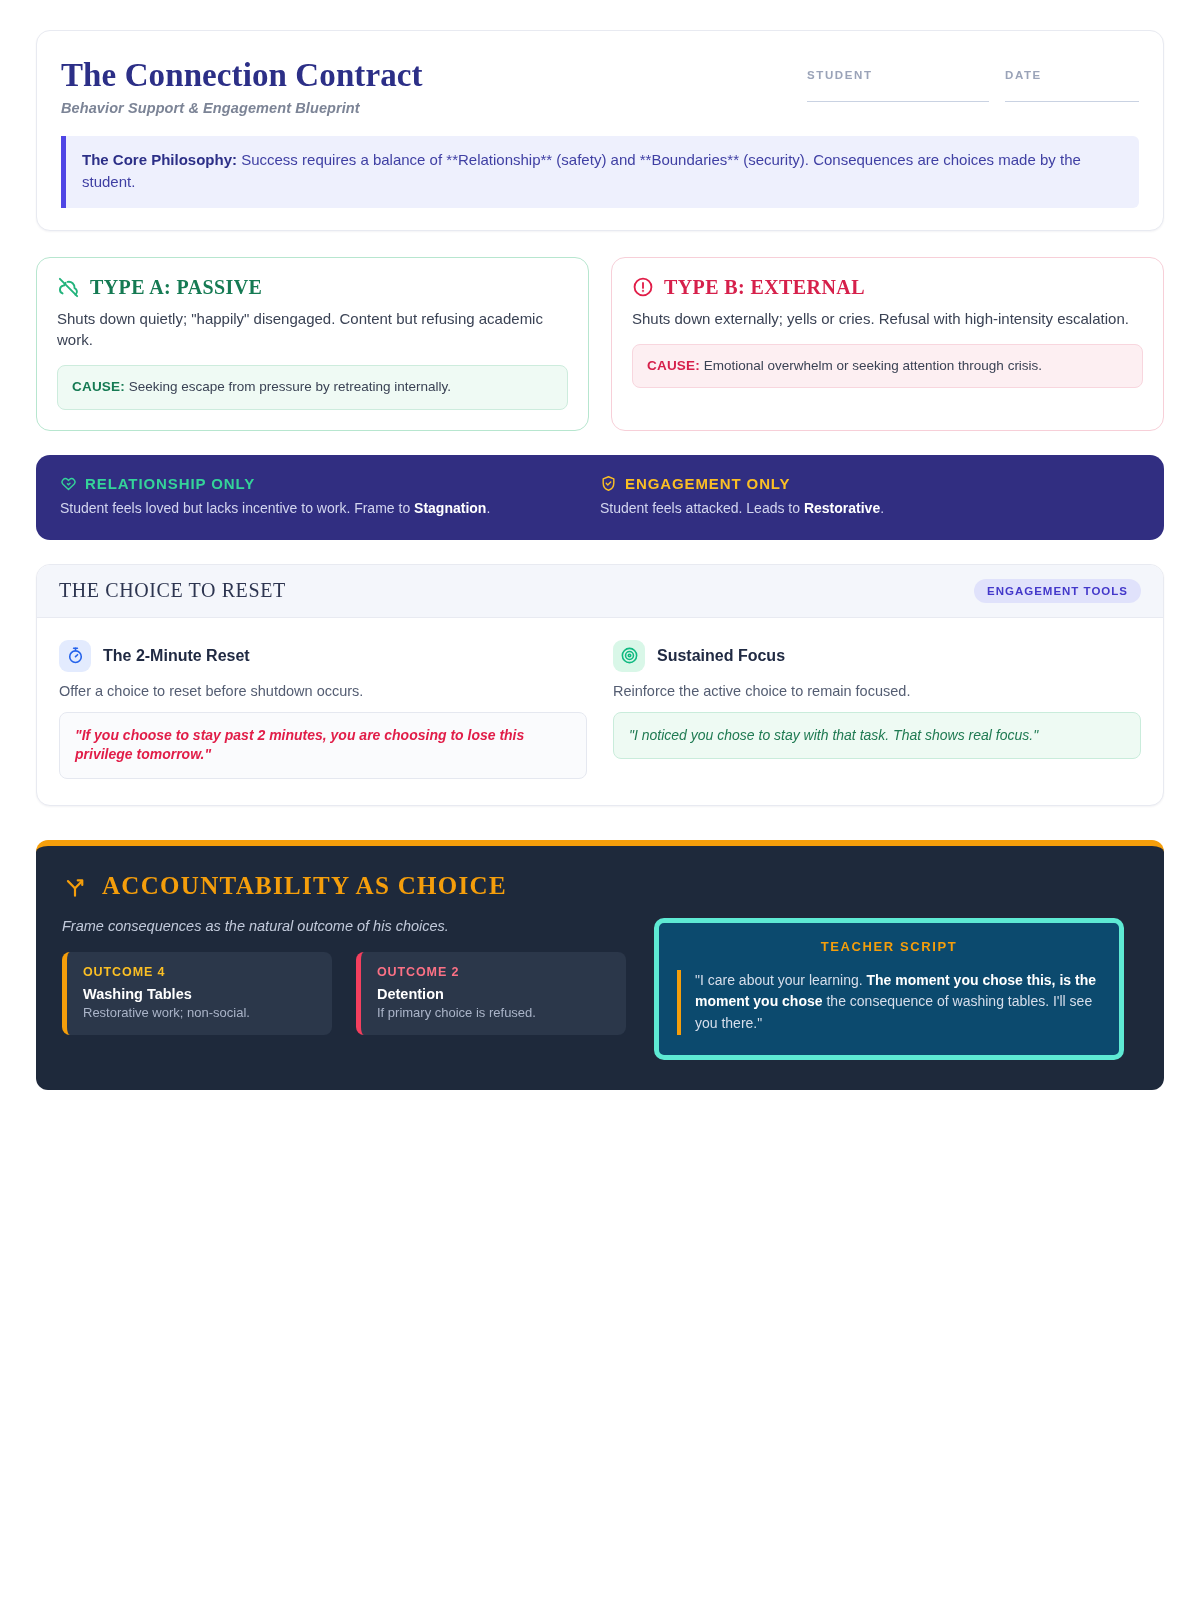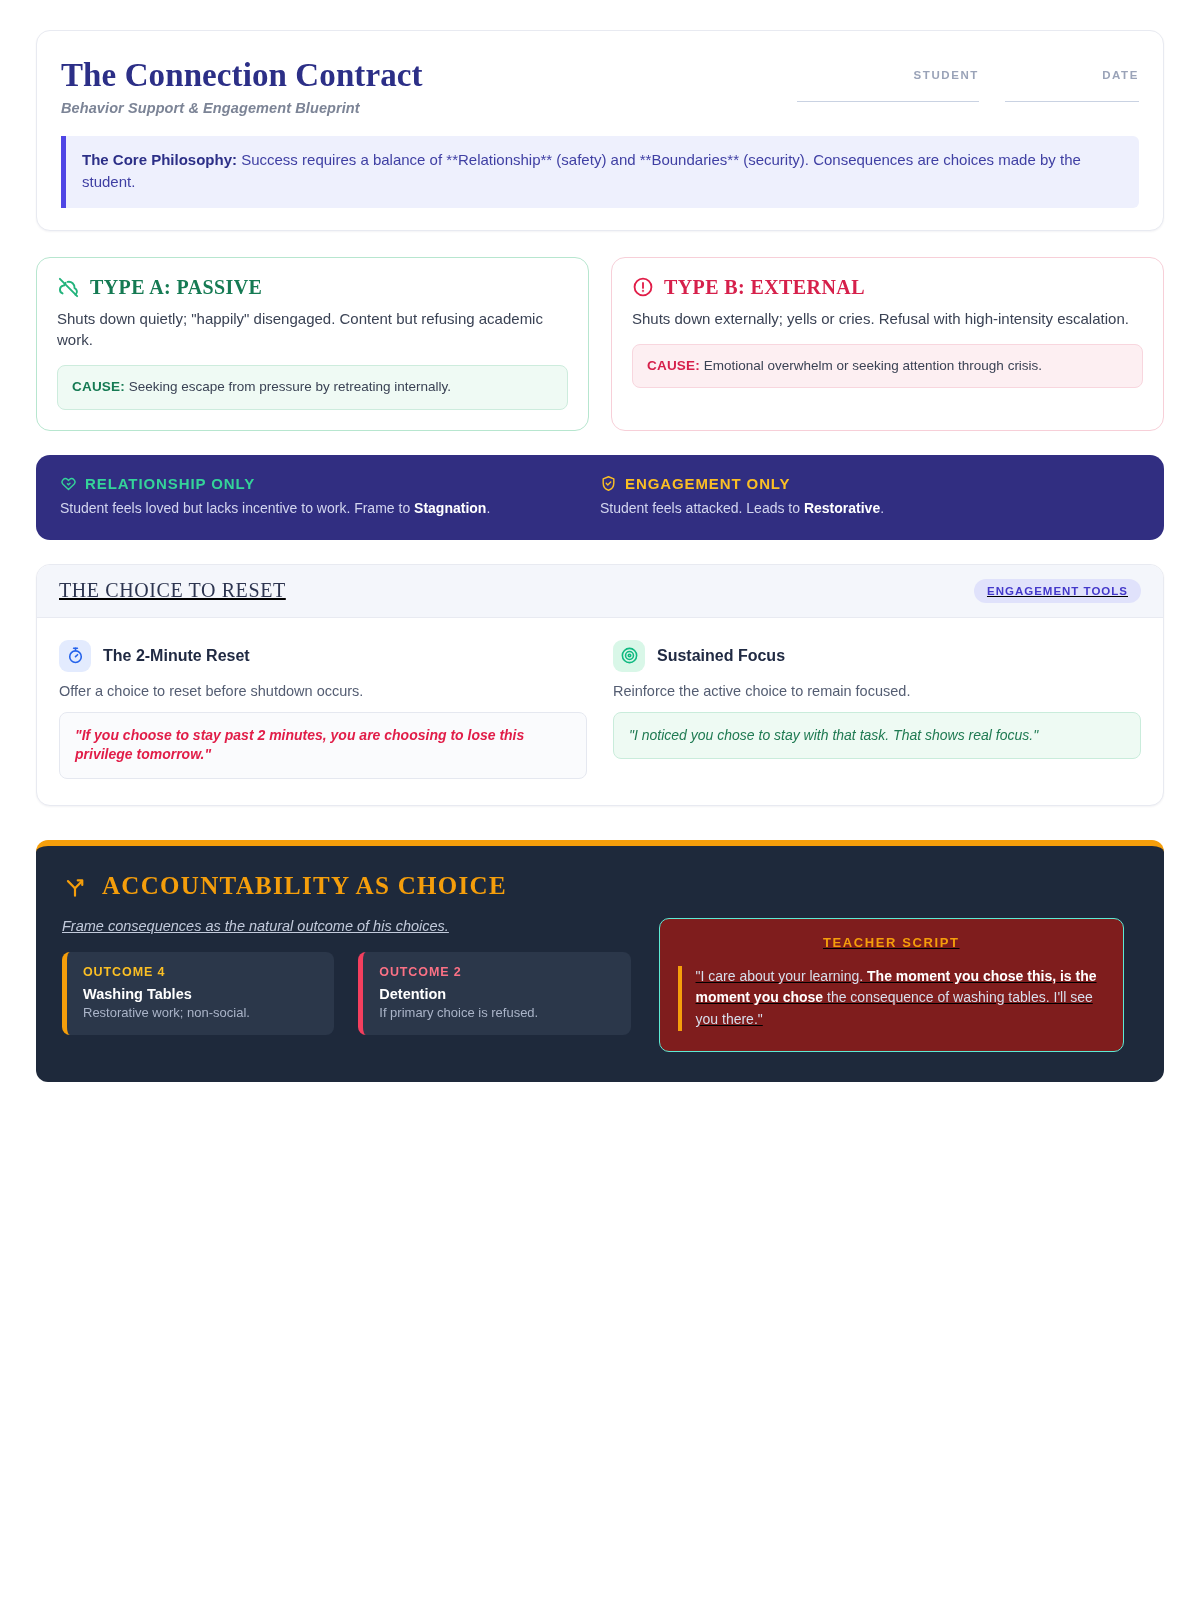--- a/index.html
+++ b/index.html
@@ -24,21 +24,21 @@
   .header-top { display: flex; align-items: flex-start; justify-content: space-between; }
   .title {
     font-family: "Liberation Serif", serif;
     font-size: 33px; font-weight: 700; color: #2c2f87;
     letter-spacing: .1px; line-height: 1.1;
   }
   .subtitle {
     font-size: 14.5px; font-style: italic; font-weight: 700;
     color: #7c8496; margin-top: 7px; letter-spacing: .1px;
   }
-  .fields { display: flex; gap: 26px; padding-top: 12px; text-align: right; }
+  .fields { display: flex; gap: 16px; padding-top: 12px; }
   .field { }
   .field-label {
     font-size: 11.5px; font-weight: 700; letter-spacing: 1.6px;
     color: #9aa3b8;
   }
   .field-line { border-bottom: 1.6px solid #c9d2e2; margin-top: 20px; }
   .field-student .field-line { width: 182px; }
   .field-date .field-line { width: 134px; }
 
   .philosophy {
@@ -94,21 +94,20 @@
     margin-top: 7px; font-size: 14px; color: #d3d6ef; line-height: 1.35;
   }
   .band-sub b { color: #ffffff; font-weight: 700; }
 
   
   .reset { margin-bottom: 34px; overflow: hidden; }
   .reset-head {
     background: #f4f6fb; border-bottom: 1px solid #e8eaf1;
     padding: 14px 22px; display: flex; align-items: flex-start;
     justify-content: space-between;
-    text-decoration: underline;
   }
   .reset-title {
     font-family: "Liberation Serif", serif;
     font-size: 20px; color: #2d3550; letter-spacing: .6px;
   }
   .pill {
     background: #e0e2fb; color: #4338ca;
     font-size: 11.5px; font-weight: 700; letter-spacing: 1px;
     padding: 6px 13px; border-radius: 20px;
   }
@@ -143,38 +142,38 @@
   }
   .acct-head {
     display: flex; align-items: center; gap: 14px;
     font-family: "Liberation Serif", serif;
     font-size: 25px; font-weight: 700; color: #f59e0b;
     letter-spacing: 1.3px;
   }
   .acct-body { display: flex; gap: 28px; margin-top: 18px; }
   .acct-left { flex: 1.33; }
   .acct-note {
-    font-size: 14.5px; font-style: italic; color: #c2cadb; text-decoration: underline;
+    font-size: 14.5px; font-style: italic; color: #c2cadb;
   }
   .outcomes { display: flex; gap: 24px; margin-top: 18px; }
   .outcome {
     flex: 1; background: #2b374a; border-radius: 8px;
     padding: 13px 16px 15px 16px;
   }
   .o1 { border-left: 5px solid #f59e0b; }
   .o2 { border-left: 5px solid #f43f5e; }
   .o-tag { font-size: 12.5px; font-weight: 700; letter-spacing: .9px; }
   .o1 .o-tag { color: #fbbf24; }
   .o2 .o-tag { color: #fb7185; }
   .o-title { margin-top: 7px; font-size: 14.5px; font-weight: 700; color: #ffffff; }
   .o-desc { margin-top: 3px; font-size: 13px; color: #aab4c8; }
 
   .script {
-    flex: 1; background: #7f1d1d; border: 1px solid #5eead4;
-    border-radius: 10px; padding: 16px 18px 20px 18px; text-decoration: underline;
+    flex: 1; background: #0c4a6e; border: 5px solid #5eead4;
+    border-radius: 10px; padding: 16px 18px 20px 18px;
   }
   .script-title {
     text-align: center; font-size: 13px; font-weight: 700;
     letter-spacing: 1.6px; color: #f59e0b;
   }
   .script-quote {
     margin-top: 16px; border-left: 4px solid #f59e0b;
     padding-left: 14px; font-size: 14px; line-height: 1.55; color: #d7dfec;
   }
   .script-quote b { color: #ffffff; font-weight: 700; }

